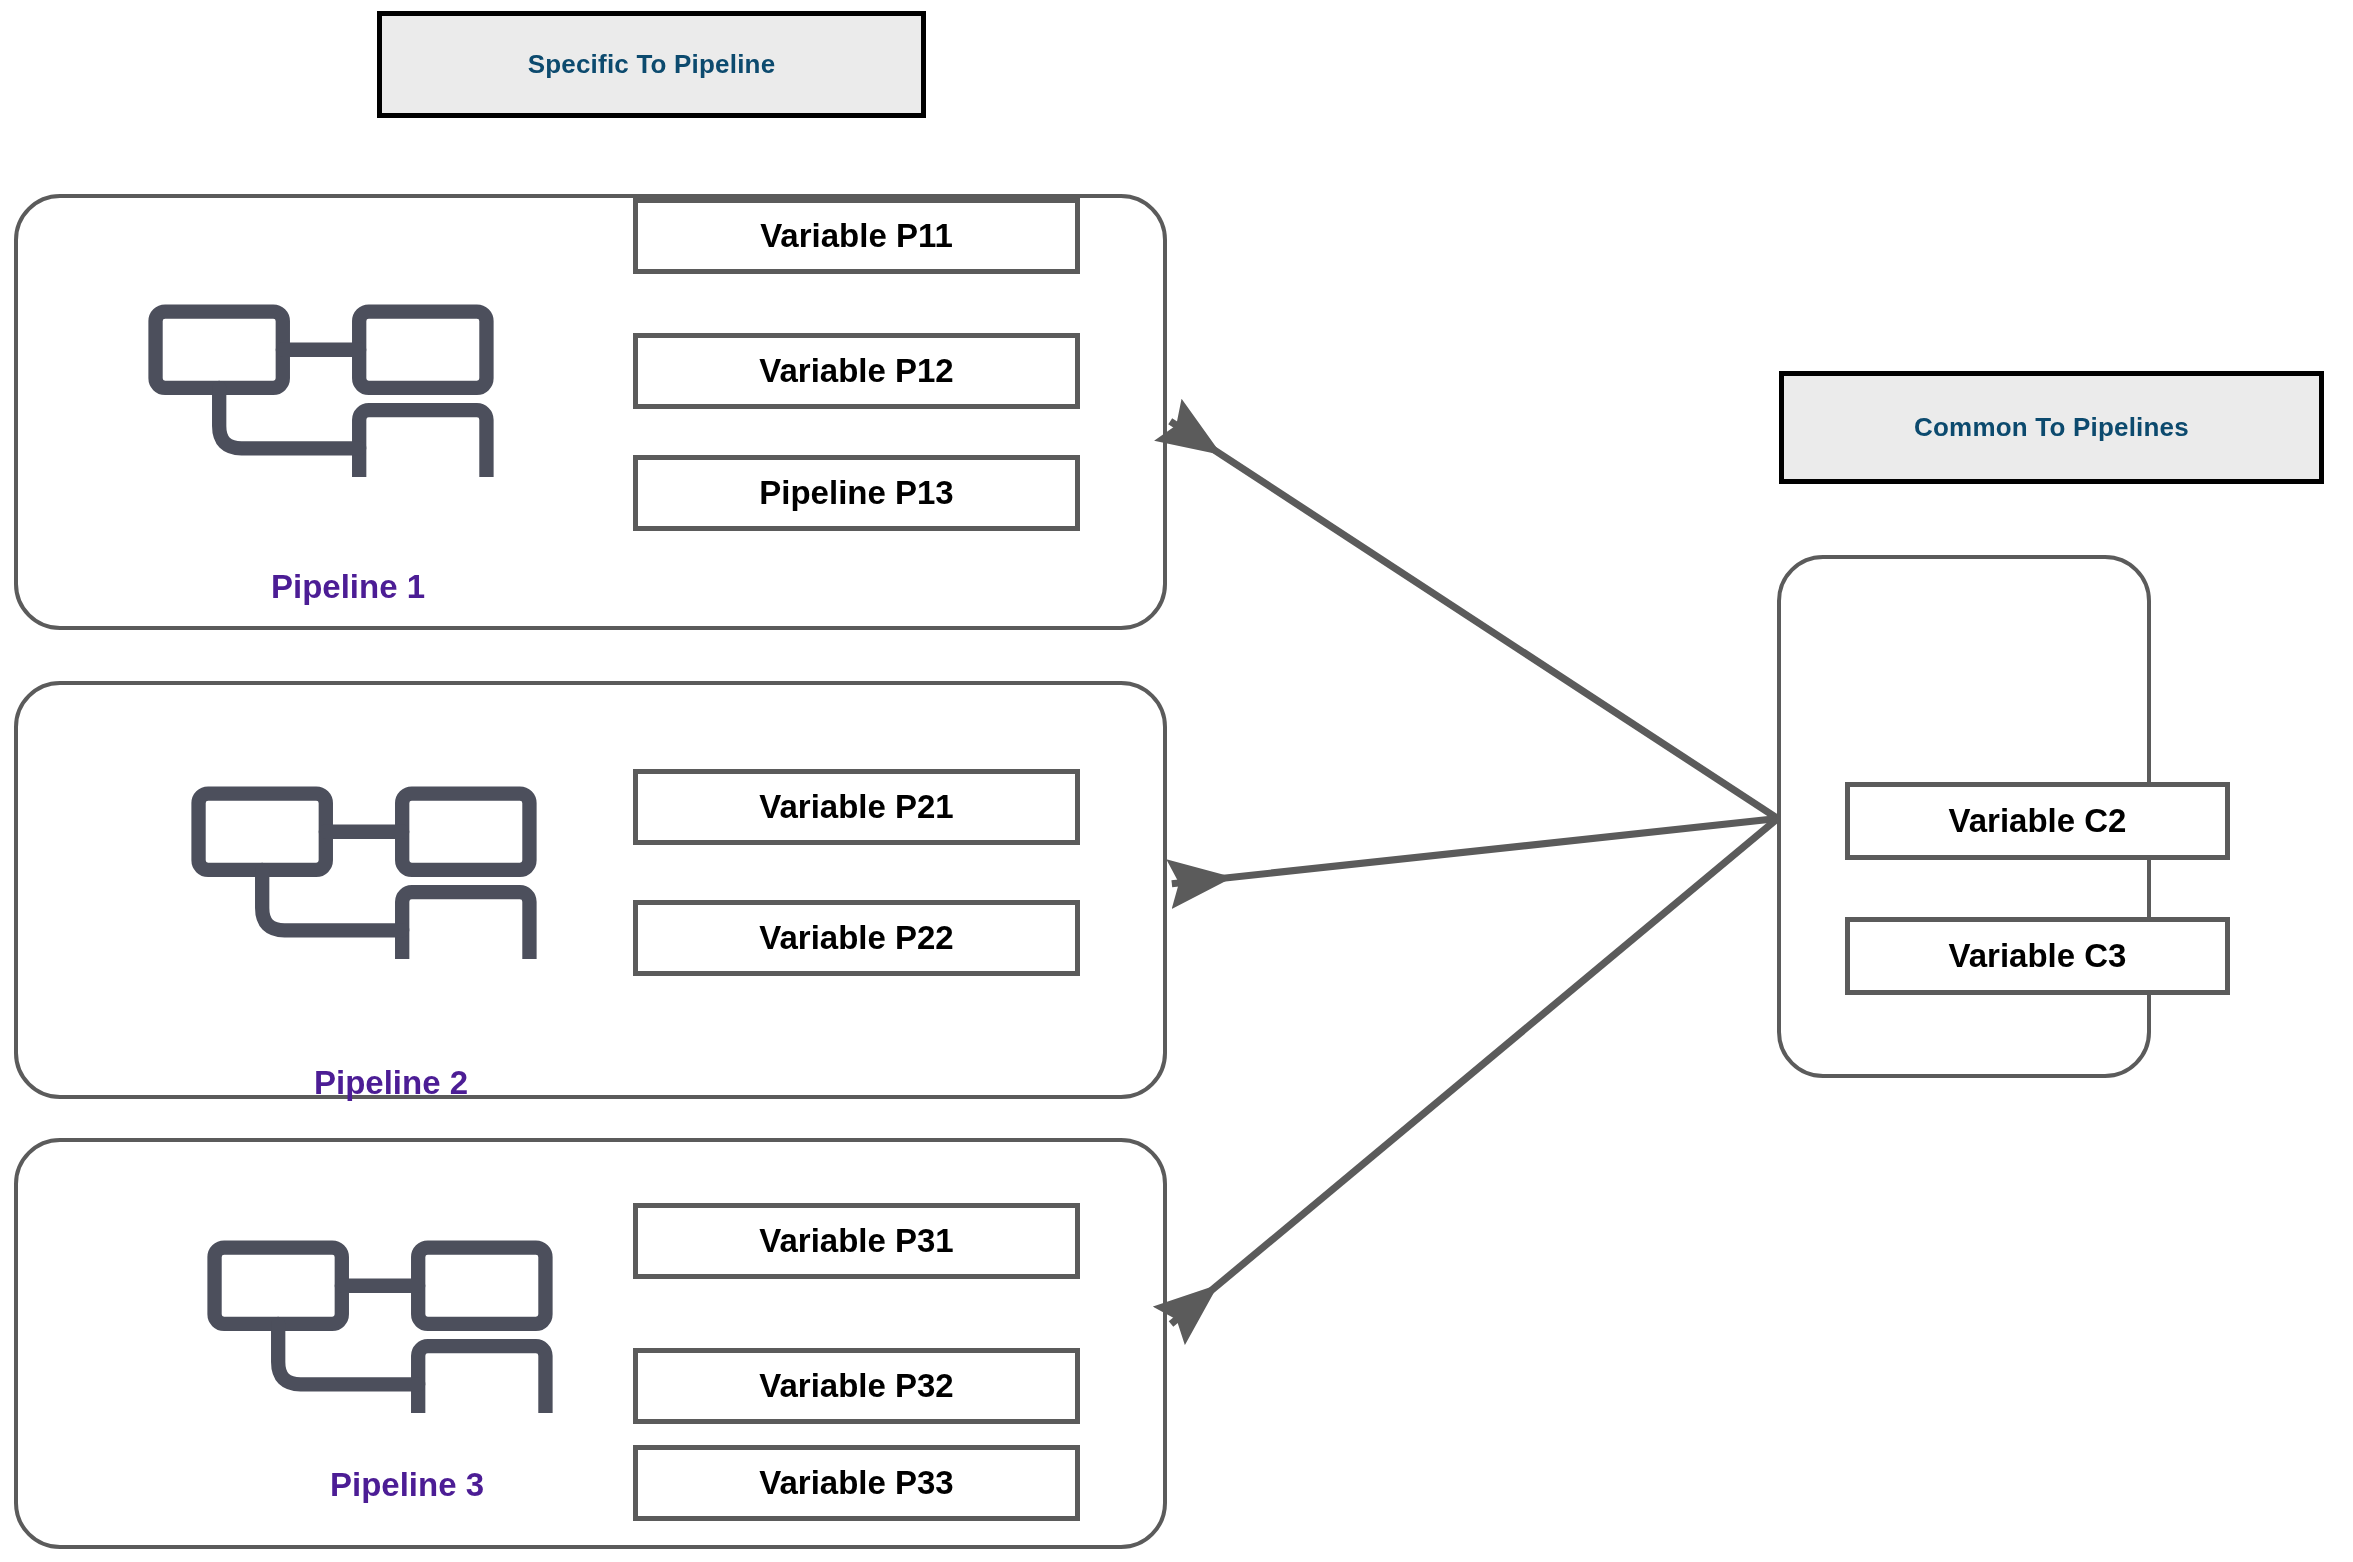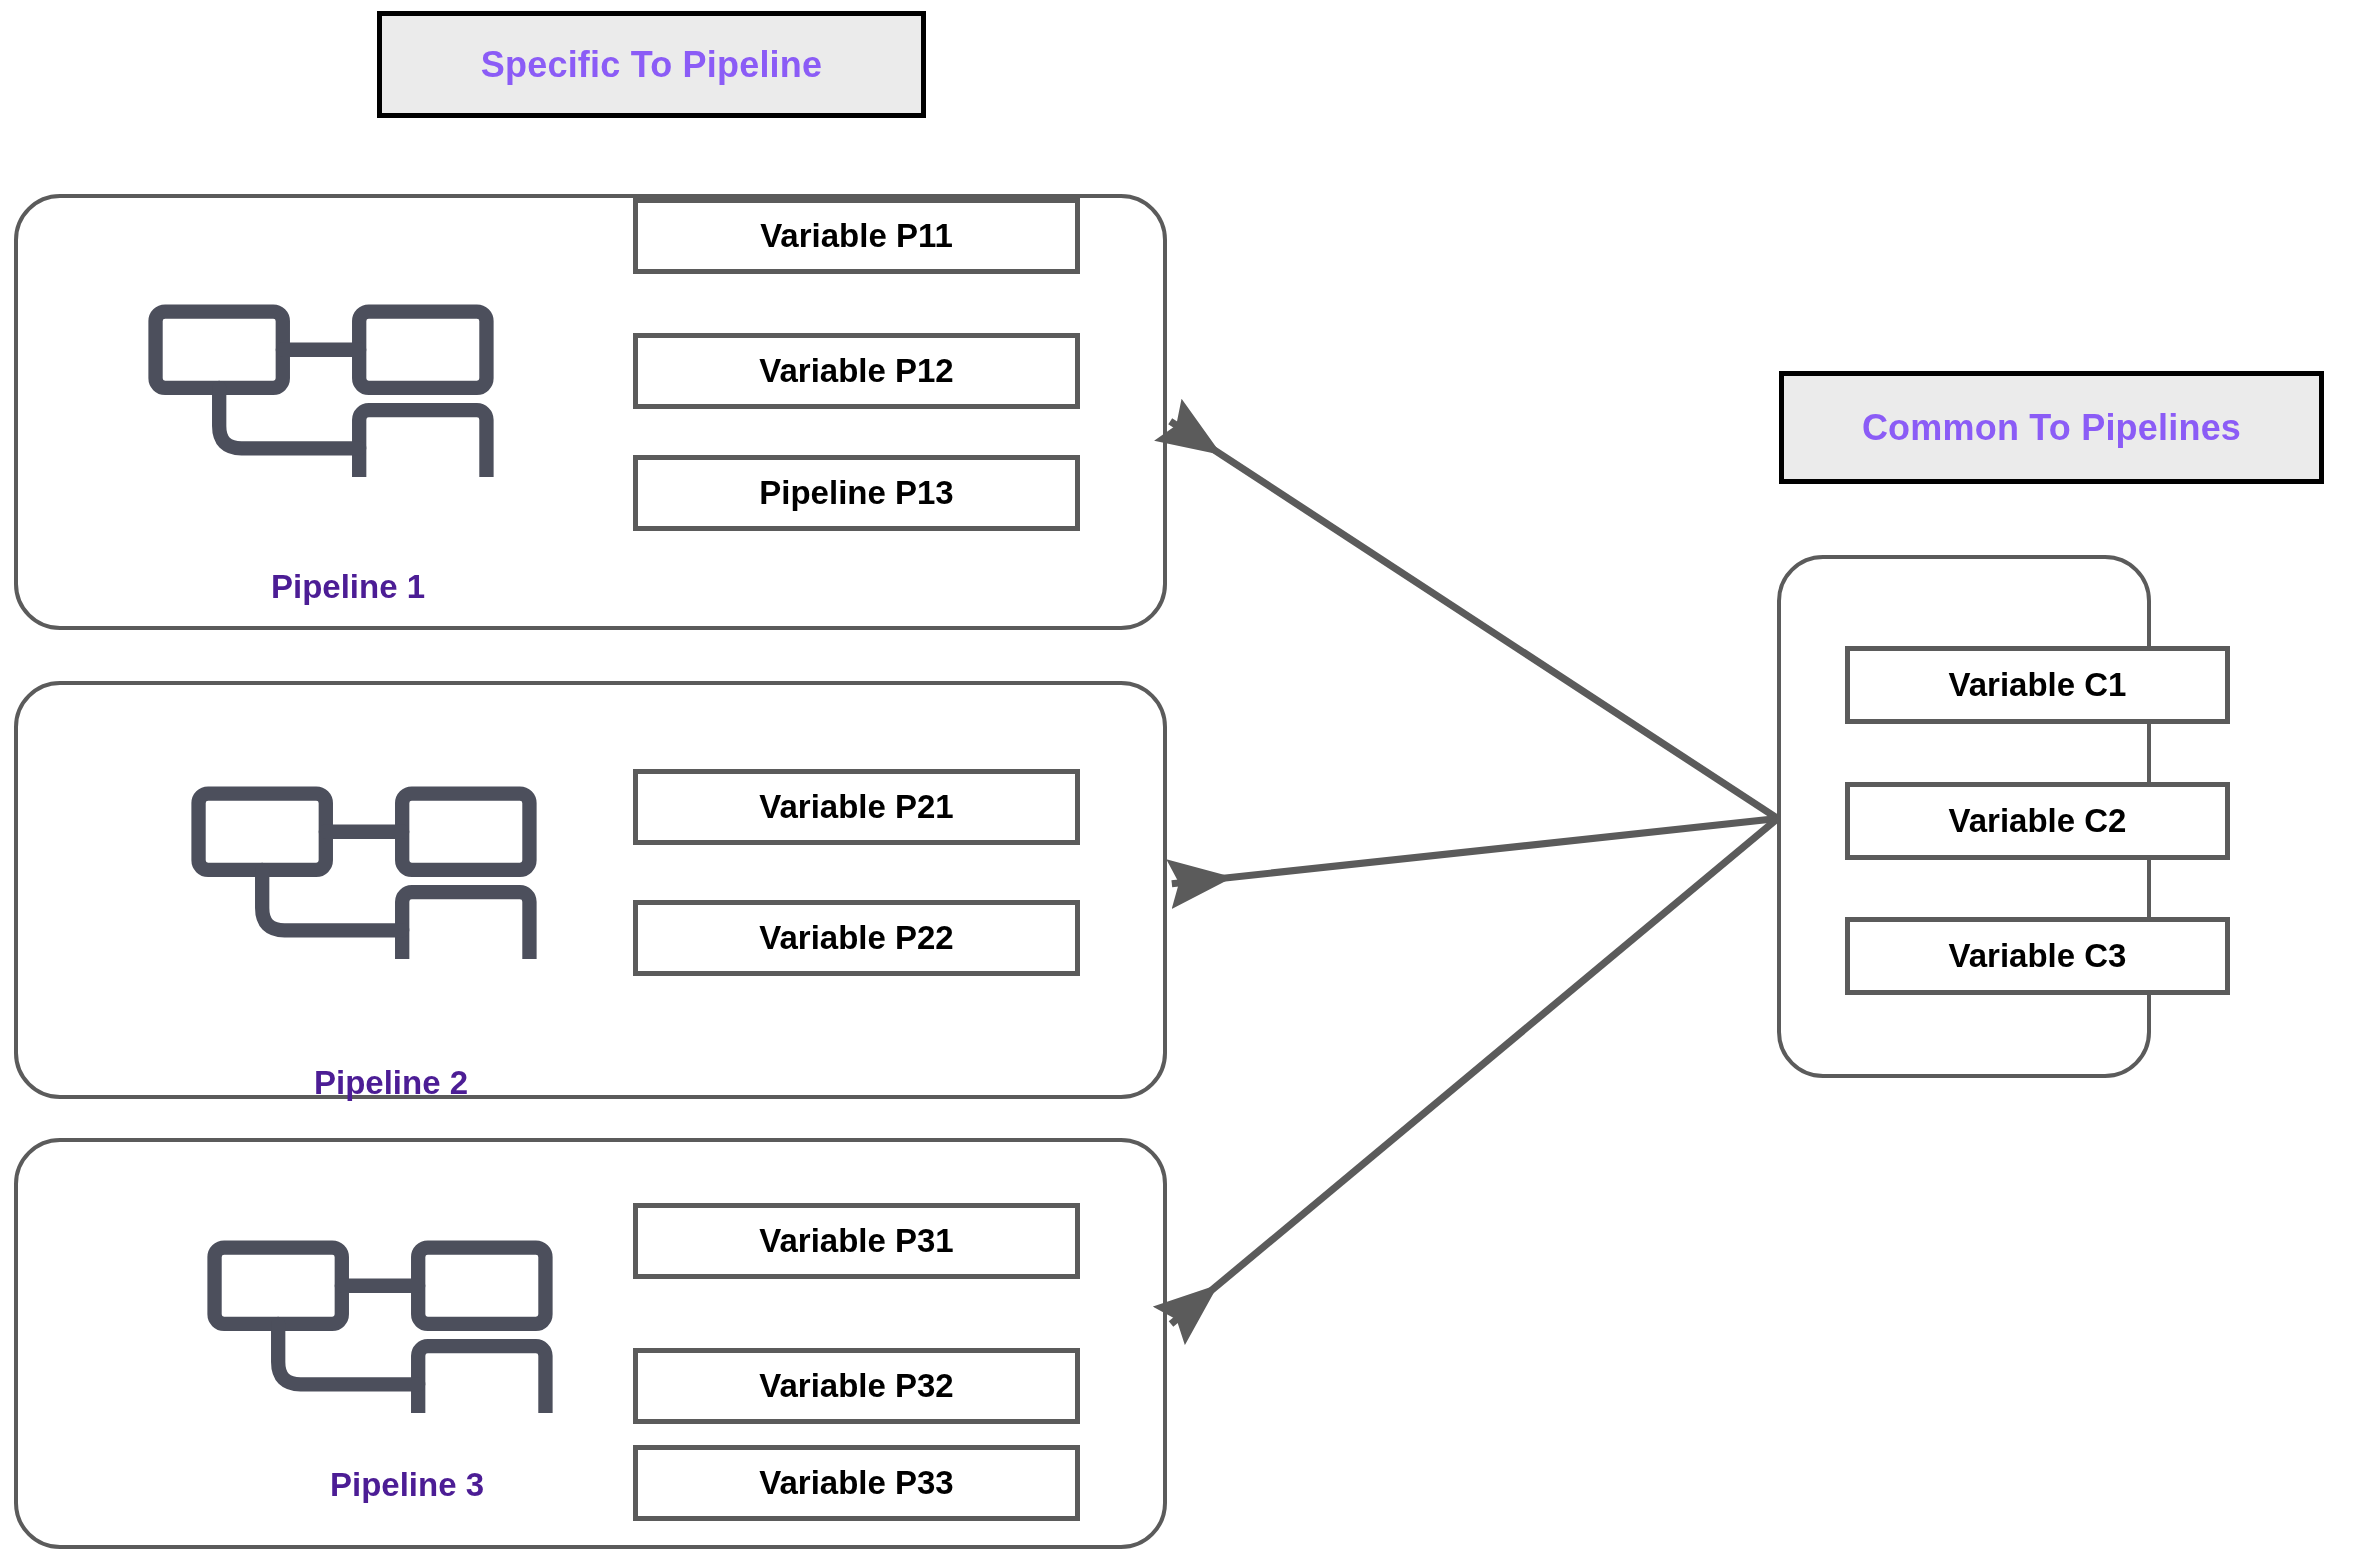--- a/index.html
+++ b/index.html
@@ -22,23 +22,23 @@
   .title-box {
     position: absolute;
     box-sizing: border-box;
     background: #ebebeb;
     border: 5.6px solid #000000;
     display: flex;
     align-items: center;
     justify-content: center;
   }
   .title-box .title-text {
-    font-size: 36px;
+    font-size: 26px;
     font-weight: bold;
-    color: #8b5cf6;
+    color: #0c4a6e;
     letter-spacing: 0.2px;
     white-space: nowrap;
   }
   #title-specific { left: 377px;  top: 11px;  width: 549px; height: 107px; }
   #title-common   { left: 1779px; top: 371px; width: 545px; height: 113px; }
 
   
   .panel {
     position: absolute;
     box-sizing: border-box;
@@ -170,23 +170,20 @@
   </div>
   <div class="var-box var-left" style="top:1348px;">
     <span class="var-text">Variable P32</span>
   </div>
   <div class="var-box var-left" style="top:1445px;">
     <span class="var-text">Variable P33</span>
   </div>
 
   <div class="panel" id="panel-common"></div>
 
-  <div class="var-box var-right" style="top:646px;">
-    <span class="var-text">Variable C1</span>
-  </div>
   <div class="var-box var-right" style="top:782px;">
     <span class="var-text">Variable C2</span>
   </div>
   <div class="var-box var-right" style="top:917px;">
     <span class="var-text">Variable C3</span>
   </div>
 
   <svg id="arrow-layer" viewBox="0 0 2957 1963" xmlns="http://www.w3.org/2000/svg">
     <defs>
       <marker id="arrowhead" markerWidth="9" markerHeight="7" refX="8.6" refY="3.5" orient="auto" markerUnits="strokeWidth">

